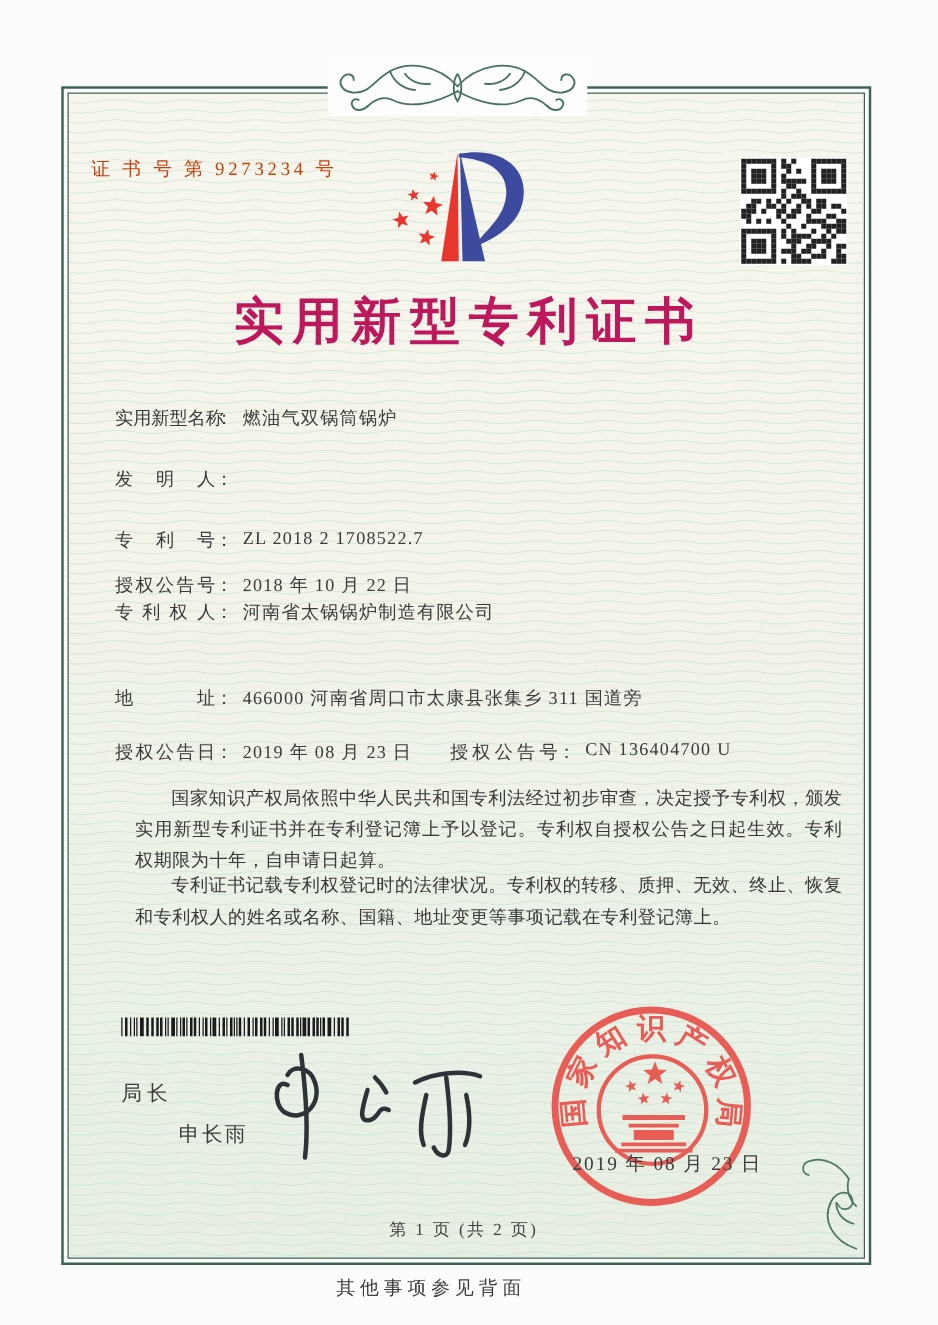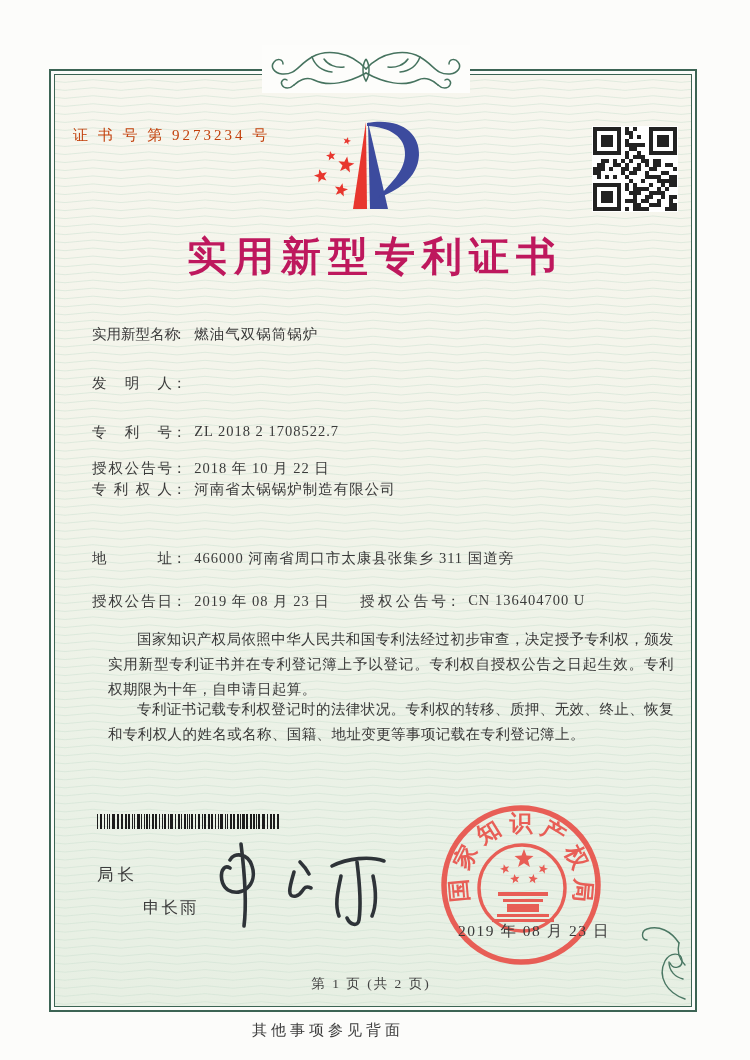--- a/index.html
+++ b/index.html
@@ -34,21 +34,21 @@
   
   .barcode{left:97px;top:814px;width:188px;height:15px;display:flex;align-items:stretch;z-index:3;}
   .barcode div{background:#1c1c1c;}
   .sig-title{left:97px;top:864px;font-size:16.5px;letter-spacing:4px;z-index:3;}
   .sig-name{left:97px;top:897px;font-size:16.5px;letter-spacing:2px;z-index:3;margin-left:46px;}
   .signature{left:208px;top:838px;z-index:4;}
   .seal{left:431px;top:795px;z-index:3;opacity:.85;}
   .seal-date{left:458px;top:921px;font-size:15.5px;letter-spacing:1.5px;color:#3a3a3a;z-index:5;}
   .page-ind{left:49px;width:644px;top:975px;text-align:center;font-size:13.5px;
     letter-spacing:2px;z-index:3;color:#414141;}
-  .back-note{left:28px;width:600px;top:1021px;text-align:center;font-size:15px;
+  .back-note{left:45px;width:600px;top:1021px;text-align:center;font-size:15px;
     letter-spacing:4px;color:#3c3c3c;z-index:3;}
   .ornament-top{left:262px;top:45px;z-index:2;}
   .ornament-br{left:633px;top:915px;z-index:2;}
 </style>
 </head>
 <body>
 
 <div class="frame">
   <div class="frame-inner">
     <svg id="waves" preserveAspectRatio="none" viewBox="0 0 636 929">

